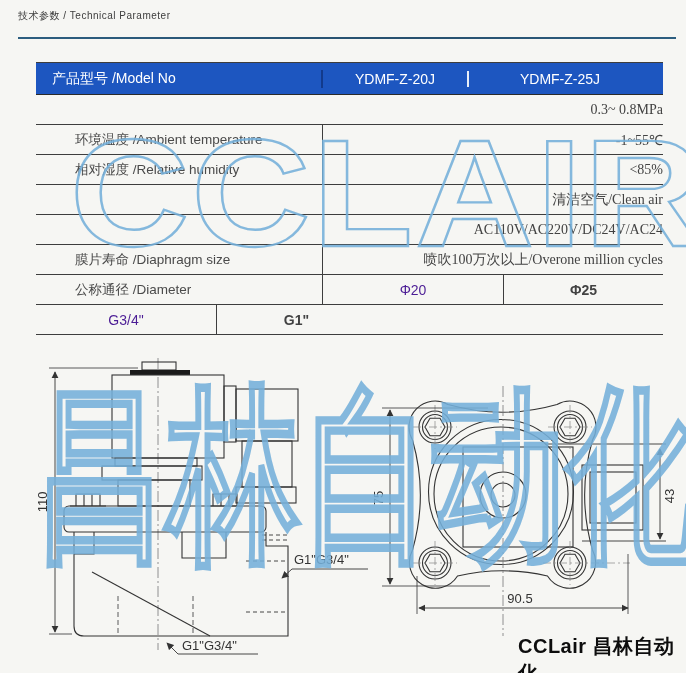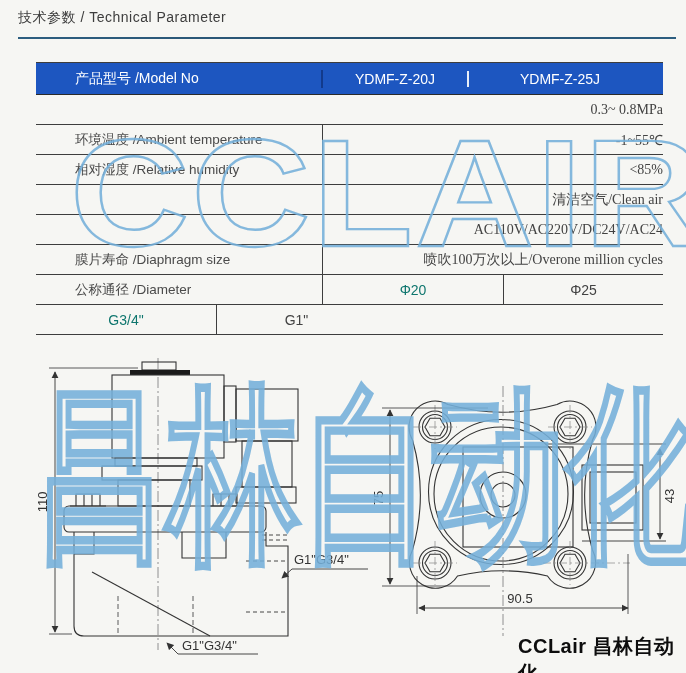--- a/index.html
+++ b/index.html
@@ -5,51 +5,51 @@
   html,body{margin:0;padding:0;}
   body{
     width:686px;height:673px;position:relative;overflow:hidden;
     background:#f6f6f3;
     font-family:"Liberation Sans","DejaVu Sans",sans-serif;
     color:#3f3f3f;
   }
   
   .page-title{
     position:absolute;left:18px;top:9px;
-    font-size:14px;letter-spacing:.5px;color:#3d3d3d;
+    font-size:10px;letter-spacing:.5px;color:#3d3d3d;
   }
   .title-rule{
     position:absolute;left:18px;top:37px;width:658px;height:2px;
     background:linear-gradient(90deg,#2d5e80,#27506e 60%,#2d5e80);
   }
   
   .spec-table{
     position:absolute;left:36px;top:62px;width:627px;
     border-top:1px solid #3d3d3d;
   }
   .t-header{
     display:flex;height:31px;background:#1d56c0;color:#fff;
     border-bottom:1px solid #2a2a2a;align-items:center;
     font-size:14px;
   }
-  .t-header .c1{width:287px;box-sizing:border-box;padding-left:39px;border-right:2px solid #123a8c;}
+  .t-header .c1{width:287px;box-sizing:border-box;padding-left:16px;border-right:2px solid #123a8c;}
   .t-header .c2{width:144px;text-align:center;box-sizing:border-box;}
   .t-header .c3{width:140px;text-align:center;box-sizing:border-box;border-left:2px solid #e8eef8;padding-left:44px;}
   .t-row{
     display:flex;height:29px;border-bottom:1px solid #3d3d3d;align-items:center;
   }
   .t-row .label{
     width:287px;box-sizing:border-box;padding-left:39px;
     border-right:1px solid #3d3d3d;align-self:stretch;display:flex;align-items:center;
     font-size:13.5px;color:#4a4a4a;
   }
   .t-row .val{flex:1;text-align:right;font-size:14px;color:#424242;font-family:Liberation Serif, serif;}
-  .t-row .val2a{width:180px;text-align:center;font-size:14px;color:#0f766e;box-sizing:border-box;}
+  .t-row .val2a{width:180px;text-align:center;font-size:14px;color:#4c1d95;box-sizing:border-box;}
   .t-row .val2b{width:160px;text-align:center;font-size:14px;color:#424242;box-sizing:border-box;
-    border-left:1px solid #3d3d3d;align-self:stretch;display:flex;align-items:center;justify-content:center;}
+    border-left:1px solid #3d3d3d;align-self:stretch;display:flex;align-items:center;justify-content:center;font-weight:bold;}
   
   .wm{
     position:absolute;pointer-events:none;z-index:6;line-height:1;
     color:transparent;-webkit-text-stroke:2.5px rgba(116,175,218,.88);
     font-weight:700;white-space:nowrap;
   }
   .wm-latin{
     left:70px;top:118px;width:600px;text-align:center;
     font-size:165px;letter-spacing:2px;transform:scaleY(.92);transform-origin:left top;
   }

